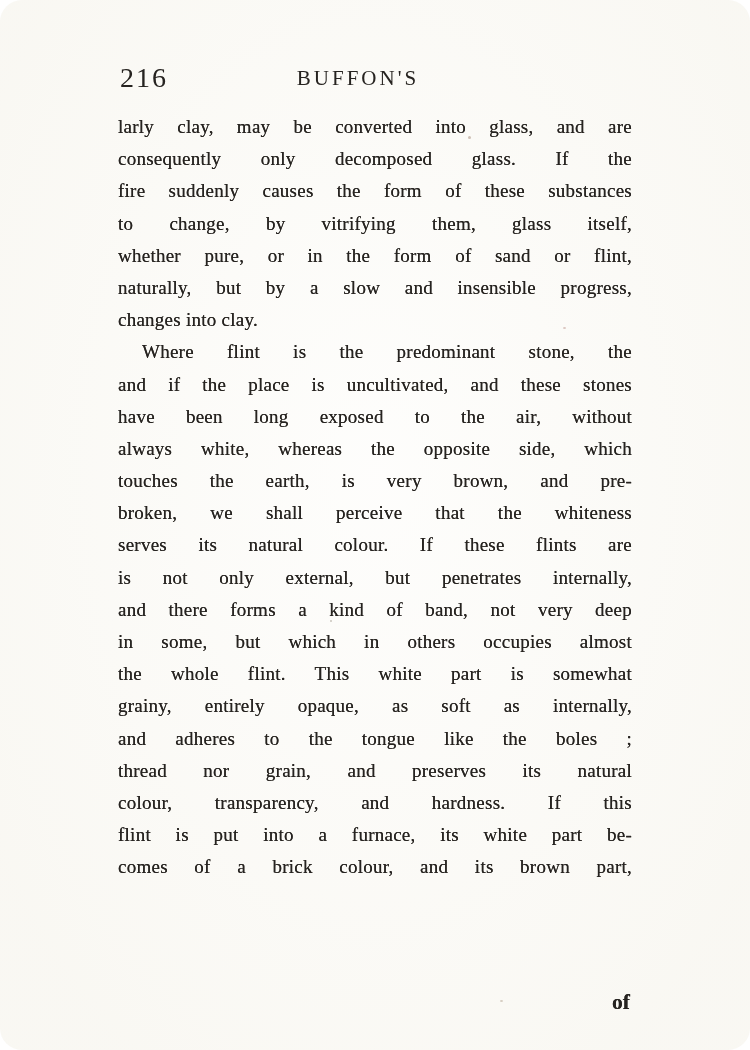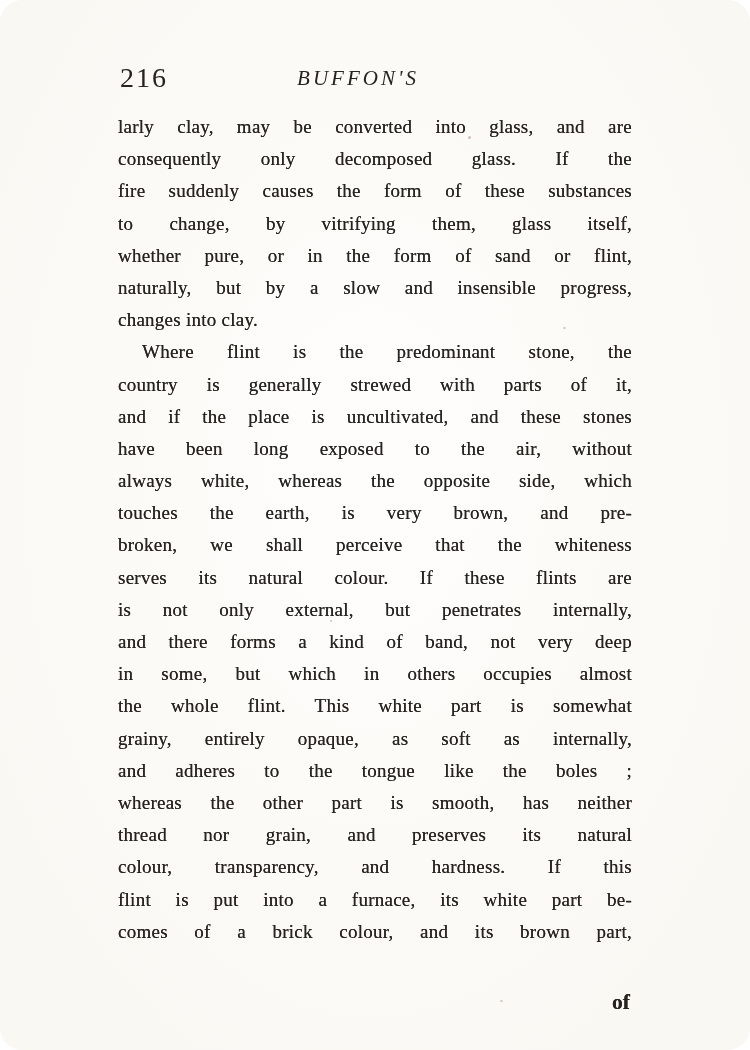--- a/index.html
+++ b/index.html
@@ -34,21 +34,20 @@
     letter-spacing: 2px;
   }
   .running-title {
     position: absolute;
     left: 50%;
     top: 4px;
     transform: translateX(calc(-50% - 17px));
     font-size: 21px;
     letter-spacing: 3px;
     white-space: nowrap;
-    font-style: italic;
   }
   
   .body-text {
     position: absolute;
     left: 118px;
     top: 111px;
     width: 514px;
     font-size: 19px;
     line-height: 32.2px;
     letter-spacing: 0.25px;
@@ -103,34 +102,32 @@
 
   <div class="body-text">
       <div class="text-line">larly clay, may be converted into glass, and are</div>
       <div class="text-line">consequently only decomposed glass. If the</div>
       <div class="text-line">fire suddenly causes the form of these substances</div>
       <div class="text-line">to change, by vitrifying them, glass itself,</div>
       <div class="text-line">whether pure, or in the form of sand or flint,</div>
       <div class="text-line">naturally, but by a slow and insensible progress,</div>
       <div class="text-line para-end">changes into clay.</div>
       <div class="text-line para-start">Where flint is the predominant stone, the</div>
-      <div class="text-line">country is generally strewed with parts of it,</div>
       <div class="text-line">and if the place is uncultivated, and these stones</div>
       <div class="text-line">have been long exposed to the air, without</div>
       <div class="text-line">always white, whereas the opposite side, which</div>
       <div class="text-line">touches the earth, is very brown, and pre-</div>
       <div class="text-line">broken, we shall perceive that the whiteness</div>
       <div class="text-line">serves its natural colour. If these flints are</div>
       <div class="text-line">is not only external, but penetrates internally,</div>
       <div class="text-line">and there forms a kind of band, not very deep</div>
       <div class="text-line">in some, but which in others occupies almost</div>
       <div class="text-line">the whole flint. This white part is somewhat</div>
       <div class="text-line">grainy, entirely opaque, as soft as internally,</div>
       <div class="text-line">and adheres to the tongue like the boles ;</div>
-      <div class="text-line">whereas the other part is smooth, has neither</div>
       <div class="text-line">thread nor grain, and preserves its natural</div>
       <div class="text-line">colour, transparency, and hardness. If this</div>
       <div class="text-line">flint is put into a furnace, its white part be-</div>
       <div class="text-line">comes of a brick colour, and its brown part,</div>
     </div>
 
   <div class="catchword">of</div>
 
   <div class="speck s1"></div>
   <div class="speck s2"></div>

